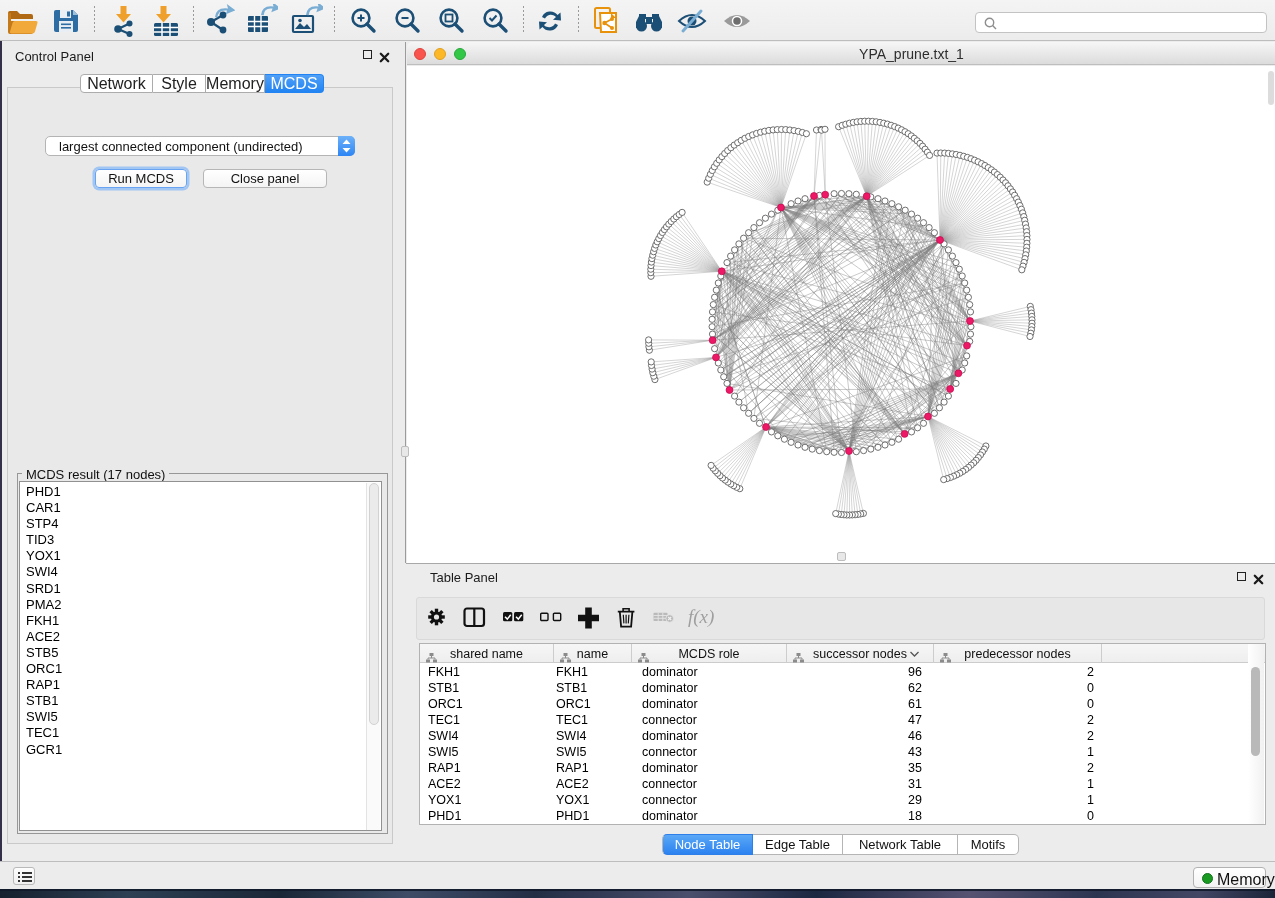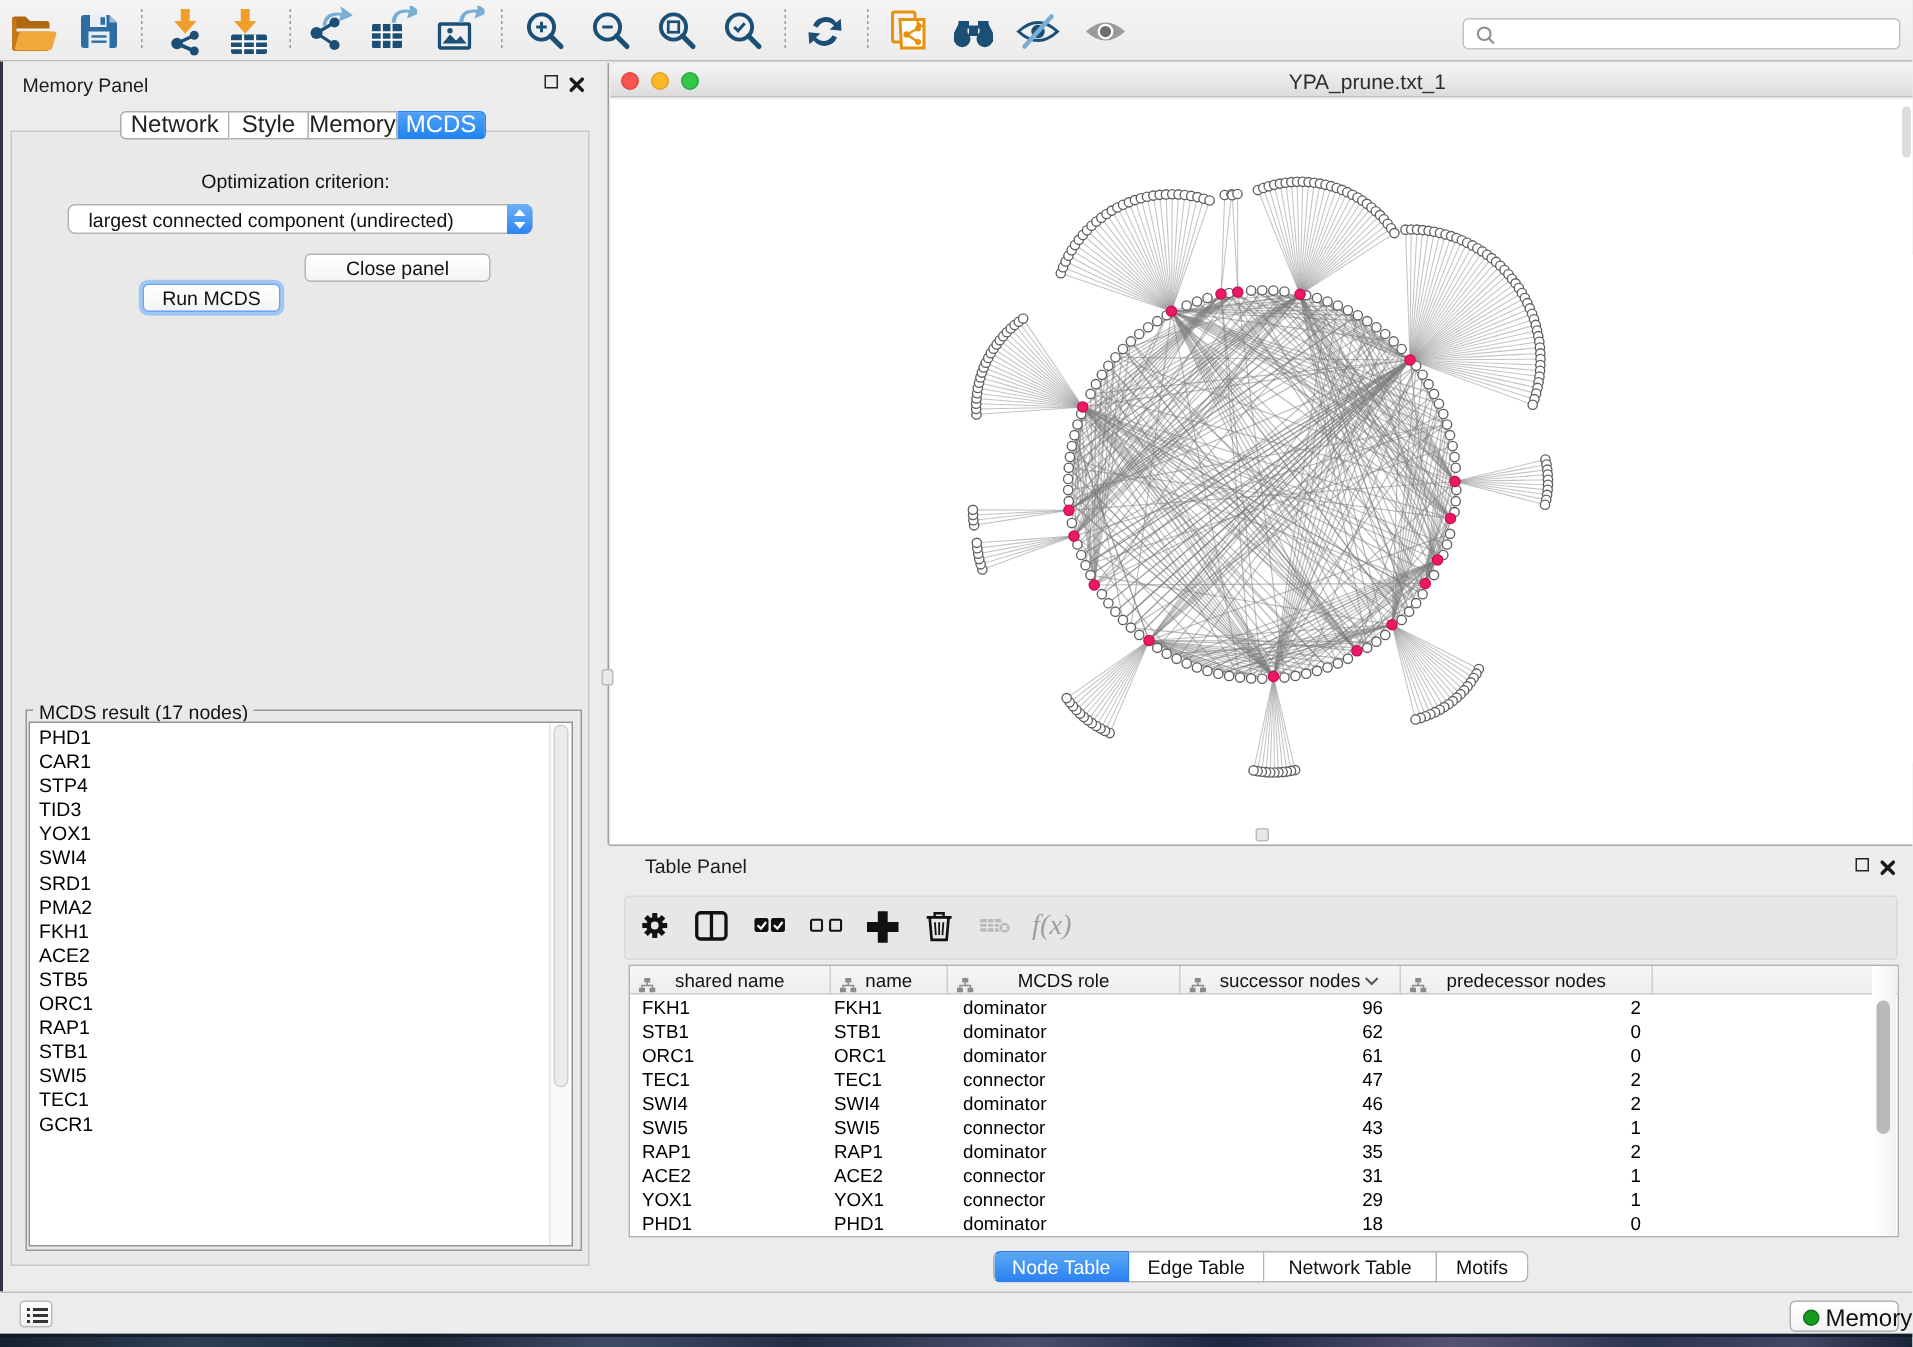--- a/index.html
+++ b/index.html
@@ -34,21 +34,21 @@
 #cp-inner { position:absolute; left:5px; top:46px; width:386px; height:757px; background:#e9e9e9;
   border:1px solid #c9c9c9; }
 #optlabel { position:absolute; left:0; top:72px; width:390px; text-align:center; font-size:13px; color:#111; }
 #dropdown { position:absolute; left:43px; top:95px; width:310px; height:20px; background:#fff;
   border:1px solid #b4b4b4; border-radius:5px; }
 #dropdown .txt { position:absolute; left:13px; top:2px; font-size:13px; color:#111; }
 #dropdown .cap { position:absolute; right:-1px; top:-1px; width:17px; height:20px; border-radius:0 5px 5px 0;
   background:linear-gradient(#6cb1f9,#2d85f4); }
 .btn { position:absolute; height:19px; background:linear-gradient(#ffffff,#f4f4f4); border:1px solid #b6b6b6;
   border-radius:4px; font-size:13px; color:#111; text-align:center; line-height:17px; }
-#runbtn { left:93px; top:128px; width:92px; box-shadow:0 0 0 2.5px rgba(130,183,248,.7); border-color:#68a4f1;margin-top:20px;}
+#runbtn { left:93px; top:128px; width:92px; box-shadow:0 0 0 2.5px rgba(130,183,248,.7); border-color:#68a4f1;}
 #closebtn { left:201px; top:128px; width:124px; }
 #groupbox { position:absolute; left:15px; top:432px; width:371px; height:361px; border:1px solid #979797; }
 #grouplabel { position:absolute; left:20px; top:426px; background:#e9e9e9; padding:0 4px; font-size:13px; color:#111; }
 #mcdslist { position:absolute; left:17px; top:440px; width:363px; height:350px; background:#fff;
   border:1px solid #919191; overflow:hidden; }
 #mcdslist .items { position:absolute; left:6px; top:2px; font-size:13px; color:#000; line-height:16.1px; }
 #mlscroll { position:absolute; right:1px; top:1px; width:14px; height:348px; background:#fafafa; border-left:1px solid #e3e3e3; }
 #mlthumb { position:absolute; left:1.5px; top:0px; width:10px; height:242px; background:#ebebeb; border:1px solid #d2d2d2; border-radius:6px; }
 
 #netframe { left:405px; top:42px; width:870px; height:521px; border-left:1px solid #9b9b9b;padding-left:40px; }
@@ -199,33 +199,32 @@
 <div id="search" class="abs">
       <svg width="16" height="16" style="position:absolute;left:7px;top:2.5px" viewBox="0 0 16 16">
         <circle cx="6.5" cy="6.5" r="4.2" fill="none" stroke="#8e8e8e" stroke-width="1.4"></circle>
         <path d="M9.6 9.6 L13 13" stroke="#8e8e8e" stroke-width="1.4"></path>
       </svg>
     </div>
 </div>
 
 <div id="ledge" class="abs"></div>
 <div id="cpanel" class="abs">
-  <div class="title">Memory Panel</div>
+  <div class="title">Control Panel</div>
   <div id="cp-min"></div>
     <div id="cp-x"><svg width="11" height="11" viewBox="0 0 11 11">
         <path d="M1.8 1.8 L9.2 9.2 M9.2 1.8 L1.8 9.2" stroke="#1a1a1a" stroke-width="2.3" stroke-linecap="round"></path>
       </svg></div>
   <div id="cp-inner"></div>
   <div class="tabrow" style="left:78px;">
     <div class="tab first" style="width:73px;">Network</div>
       <div class="tab" style="width:53px;">Style</div>
       <div class="tab" style="width:59px;">Memory</div>
       <div class="tab sel last" style="width:59px;">MCDS</div>
   </div>
-  <div id="optlabel">Optimization criterion:</div>
   <div id="dropdown">
       <span class="txt">largest connected component (undirected)</span>
     <div class="cap"><svg width="17" height="20" viewBox="0 0 17 20">
           <path d="M4.5 8 l4 -4.5 4 4.5 z M4.5 12 l4 4.5 4 -4.5 z" fill="#fff"></path>
         </svg></div>
   </div>
   <div class="btn" id="runbtn">Run MCDS</div>
   <div class="btn" id="closebtn">Close panel</div>
   <div id="groupbox"></div>
   <div id="grouplabel">MCDS result (17 nodes)</div>

